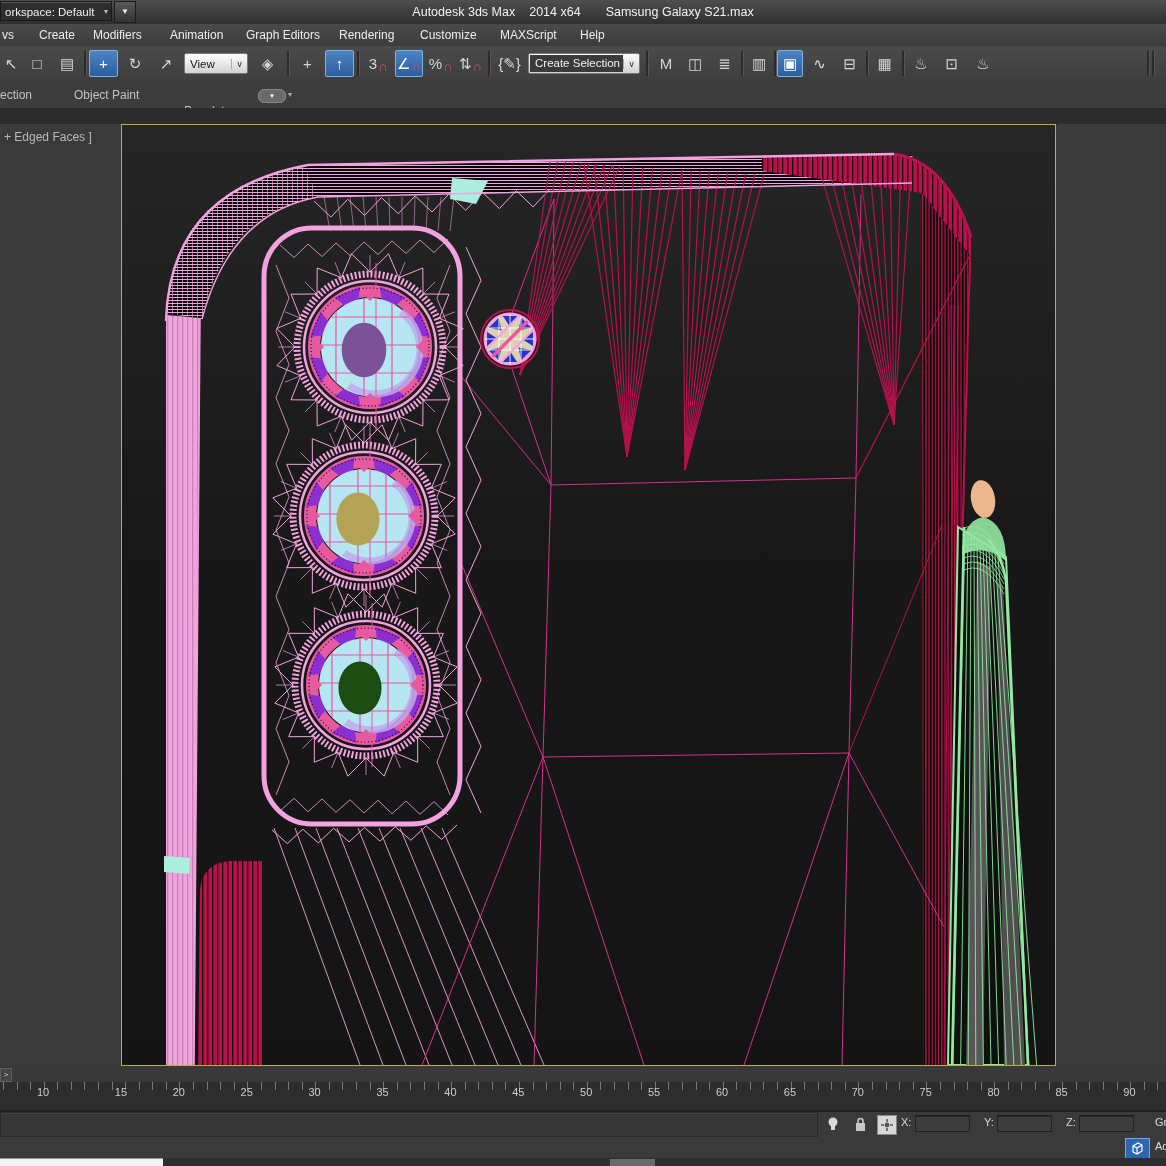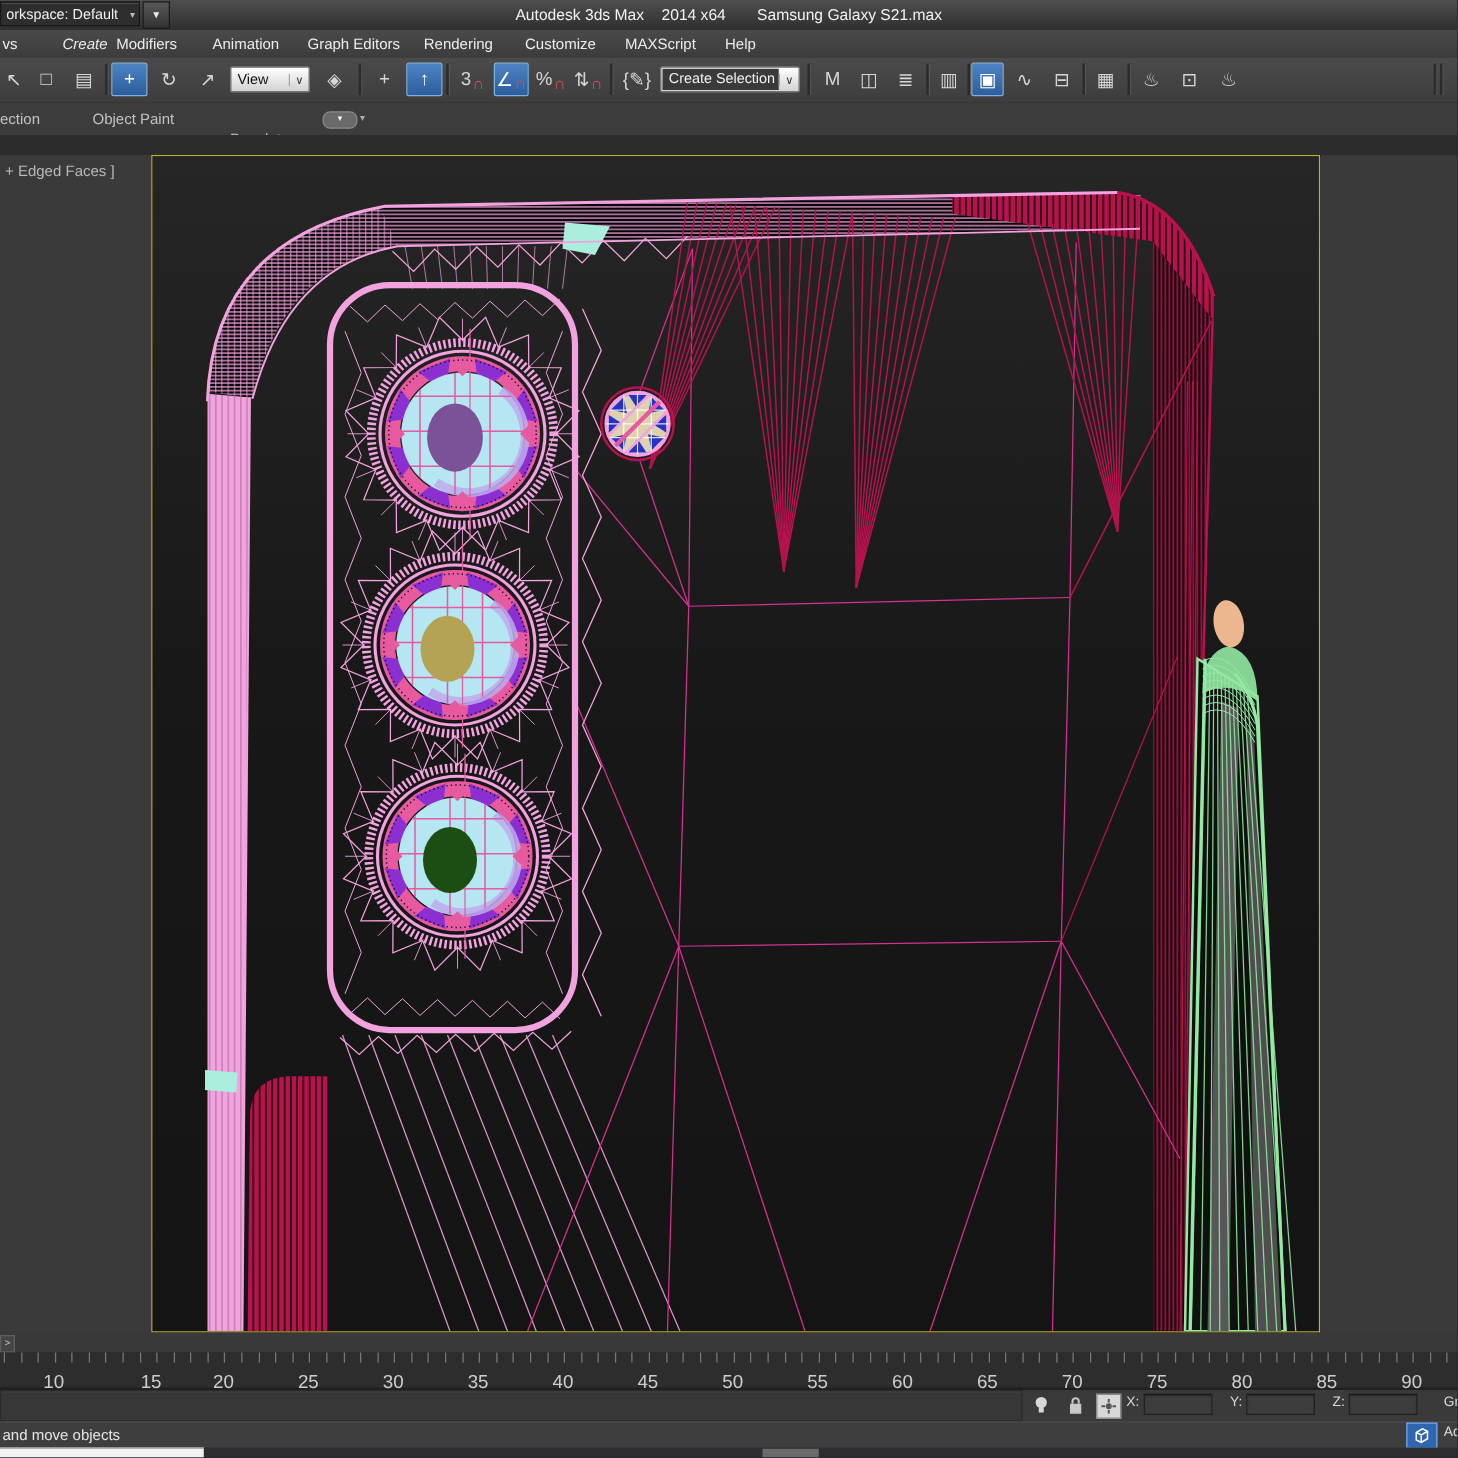--- a/index.html
+++ b/index.html
@@ -37,21 +37,21 @@
   #vp-left{left:0;top:124px;width:121px;height:942px;background:#3a3a3a;}
   #vp-label{left:4px;top:130px;font-size:12px;color:#b9b9b9;white-space:nowrap;}
   #vp-right{left:1057px;top:124px;width:109px;height:942px;background:#3a3a3a;}
   #vp-main{left:121px;top:124px;width:935px;height:942px;border:1px solid #bdb02c;box-sizing:border-box;background:#181818;}
   #vp-main svg{display:block;width:933px;height:940px;}
   
   #slider-strip{left:0;top:1066px;width:1166px;height:16px;background:#393939;border-bottom:1px solid #252525;}
   #slider-arrow{left:0px;top:1068px;width:10px;height:12px;background:#454545;border:1px solid #5f5f5f;color:#ccc;font-size:8px;text-align:center;line-height:12px;}
   #ruler{left:0;top:1082px;width:1166px;height:28px;background:#2d2d2d;border-bottom:2px solid #202020;}
   .tick{position:absolute;top:0;width:1px;background:#7a7a7a;}
-  .tick-label{position:absolute;top:15px;font-size:15px;color:#cdcdcd;transform:translateX(-50%);}
+  .tick-label{position:absolute;top:4px;font-size:11px;color:#cdcdcd;transform:translateX(-50%);}
   
   #trackrow{left:0;top:1112px;width:1166px;height:25px;background:#3a3a3a;}
   #trackbar{left:0;top:1112px;width:818px;height:25px;background:#373737;border:1px solid #2b2b2b;box-sizing:border-box;box-shadow:inset 0 1px 0 #444;}
   .st-ico{position:absolute;top:1115px;width:18px;height:18px;display:flex;align-items:center;justify-content:center;}
   .coord-label{position:absolute;top:1116px;font-size:11px;color:#d8d8d8;}
   .coord-field{position:absolute;top:1115px;width:55px;height:17px;background:#3d3d3d;border:1px solid #222;border-top-color:#1a1a1a;box-shadow:inset 0 1px 1px #2a2a2a;box-sizing:border-box;}
   
   #promptrow{left:0;top:1137px;width:1166px;height:21px;background:#3e3e3e;border-top:1px solid #4a4a4a;font-size:12px;color:#e4e4e4;line-height:21px;}
   #prompt{padding-left:2px;}
   #degrade-btn{left:1125px;top:1138px;width:25px;height:21px;background:#2f66b2;border:1px solid #7aa7dd;box-sizing:border-box;display:flex;align-items:center;justify-content:center;}
@@ -73,21 +73,21 @@
       <span class="chev">▾</span>
     </div>
     <div id="wsbtn" class="abs">▼</div>
     <div id="title" class="abs">
       <span>Autodesk 3ds Max</span><span>2014 x64</span><span style="margin-left:18px">Samsung Galaxy S21.max</span>
     </div>
   </div>
 
   <div id="menubar" class="abs">
       <span class="menu-item" style="left: 2px;">vs</span>
-      <span class="menu-item" style="left: 50px; font-style: italic;">Create</span>
+      <span class="menu-item" style="left: 39px;">Create</span>
       <span class="menu-item" style="left: 93px;">Modifiers</span>
       <span class="menu-item" style="left: 170px;">Animation</span>
       <span class="menu-item" style="left: 246px;">Graph Editors</span>
       <span class="menu-item" style="left: 339px;">Rendering</span>
       <span class="menu-item" style="left: 420px;">Customize</span>
       <span class="menu-item" style="left: 500px;">MAXScript</span>
       <span class="menu-item" style="left: 580px;">Help</span>
     </div>
 
   <div id="toolbar" class="abs">
@@ -685,23 +685,20 @@
       </svg>
   </div>
   <span class="coord-label abs" style="left:901px">X:</span>
   <div class="coord-field abs" style="left:915px"><span></span></div>
   <span class="coord-label abs" style="left:984px">Y:</span>
   <div class="coord-field abs" style="left:997px"><span></span></div>
   <span class="coord-label abs" style="left:1066px">Z:</span>
   <div class="coord-field abs" style="left:1079px"><span></span></div>
   <span id="grid-text" class="abs">Gri</span>
 
-  <div id="promptrow" class="abs">
-    <div id="prompt">and move objects</div>
-  </div>
   <div id="degrade-btn" class="abs">
     <svg width="15" height="15" viewBox="0 0 15 15">
         <path d="M3 5 L8 2 L12 4 L12 10 L7 13 L3 11 Z M3 5 L7 7 L12 4 M7 7 L7 13" fill="none" stroke="#fff" stroke-width="1.2"></path>
       </svg>
   </div>
   <span id="timetag-text" class="abs">Ad</span>
 
   <div id="bottomstrip" class="abs"></div>
   <div id="listener" class="abs"></div>
   <div id="bscroll" class="abs"></div>

